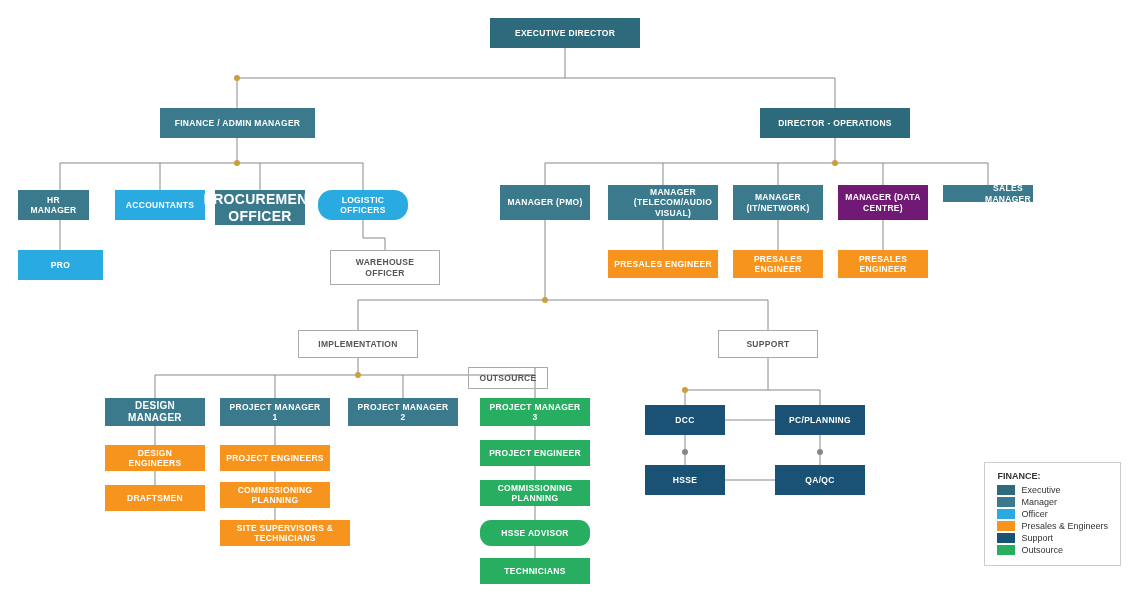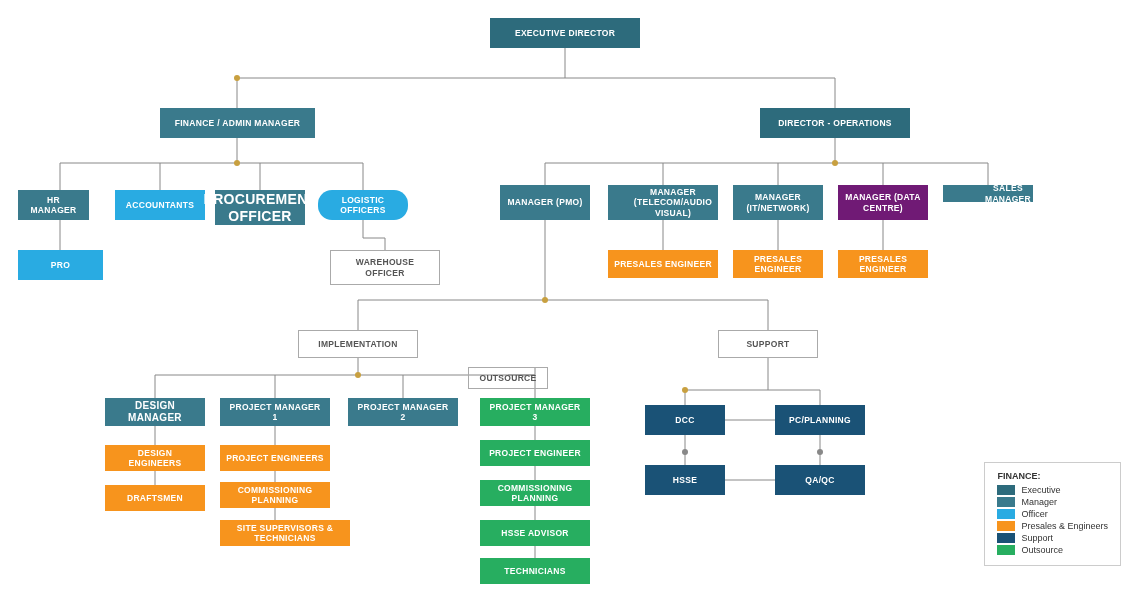--- a/index.html
+++ b/index.html
@@ -233,21 +233,21 @@
       </div>
       <div class="node" style="left: 220px; top: 520px; width: 130px; height: 26px; background: rgb(247, 148, 29); color: rgb(255, 255, 255);">
         <span style="font-size: 8.5px; font-weight: bold; letter-spacing: 0.3px; line-height: 1.2;">SITE SUPERVISORS &amp; TECHNICIANS</span>
       </div>
       <div class="node" style="left: 480px; top: 440px; width: 110px; height: 26px; background: rgb(39, 174, 96); color: rgb(255, 255, 255);">
         <span style="font-size: 8.5px; font-weight: bold; letter-spacing: 0.3px; line-height: 1.2;">PROJECT ENGINEER</span>
       </div>
       <div class="node" style="left: 480px; top: 480px; width: 110px; height: 26px; background: rgb(39, 174, 96); color: rgb(255, 255, 255);">
         <span style="font-size: 8.5px; font-weight: bold; letter-spacing: 0.3px; line-height: 1.2;">COMMISSIONING PLANNING</span>
       </div>
-      <div class="node" style="left: 480px; top: 520px; width: 110px; height: 26px; background: rgb(39, 174, 96); color: rgb(255, 255, 255);">
+      <div class="node" style="left: 480px; top: 520px; width: 110px; height: 26px; background: rgb(39, 174, 96); color: rgb(255, 255, 255); border-radius: 11px;">
         <span style="font-size: 8.5px; font-weight: bold; letter-spacing: 0.3px; line-height: 1.2;">HSSE ADVISOR</span>
       </div>
       <div class="node" style="left: 480px; top: 558px; width: 110px; height: 26px; background: rgb(39, 174, 96); color: rgb(255, 255, 255);">
         <span style="font-size: 8.5px; font-weight: bold; letter-spacing: 0.3px; line-height: 1.2;">TECHNICIANS</span>
       </div>
       <div class="node" style="left: 645px; top: 405px; width: 80px; height: 30px; background: rgb(26, 82, 118); color: rgb(255, 255, 255);">
         <span style="font-size: 8.5px; font-weight: bold; letter-spacing: 0.3px; line-height: 1.2;">DCC</span>
       </div>
       <div class="node" style="left: 775px; top: 405px; width: 90px; height: 30px; background: rgb(26, 82, 118); color: rgb(255, 255, 255);">
         <span style="font-size: 8.5px; font-weight: bold; letter-spacing: 0.3px; line-height: 1.2;">PC/PLANNING</span>

